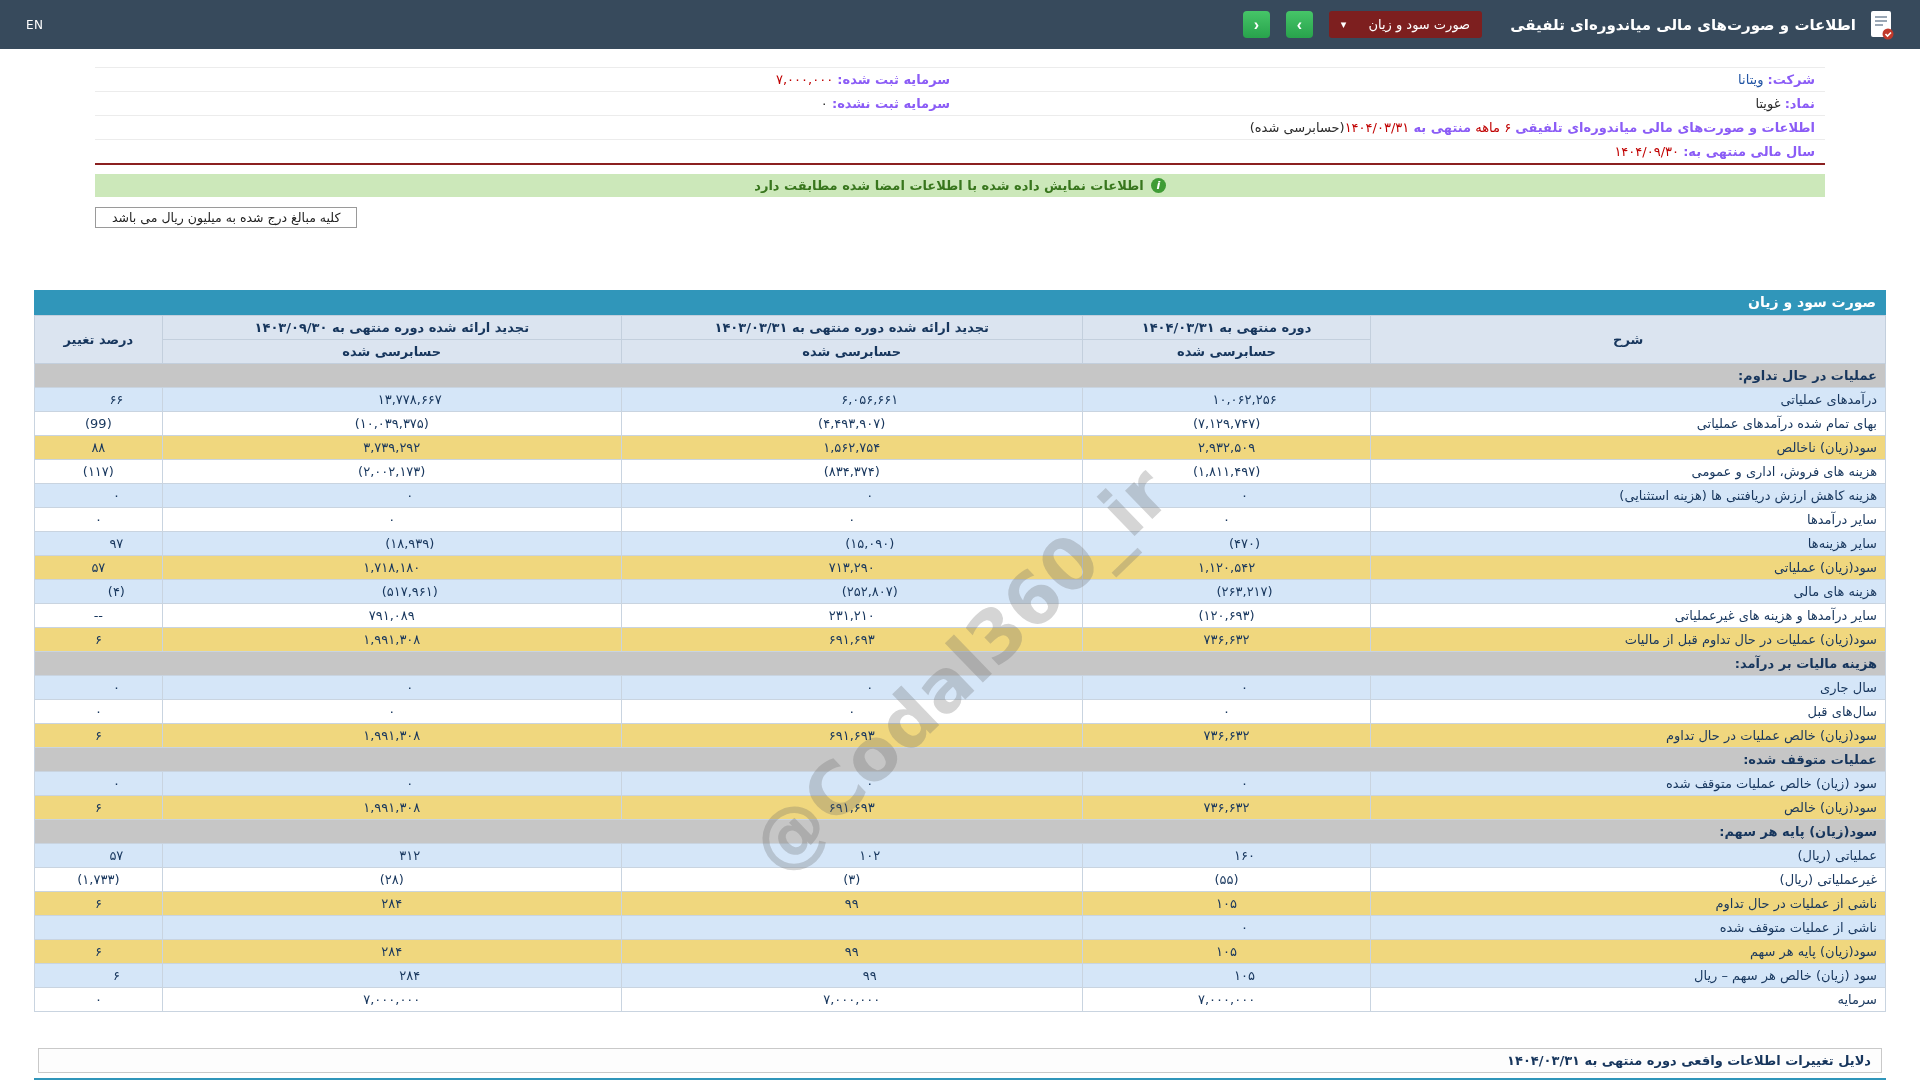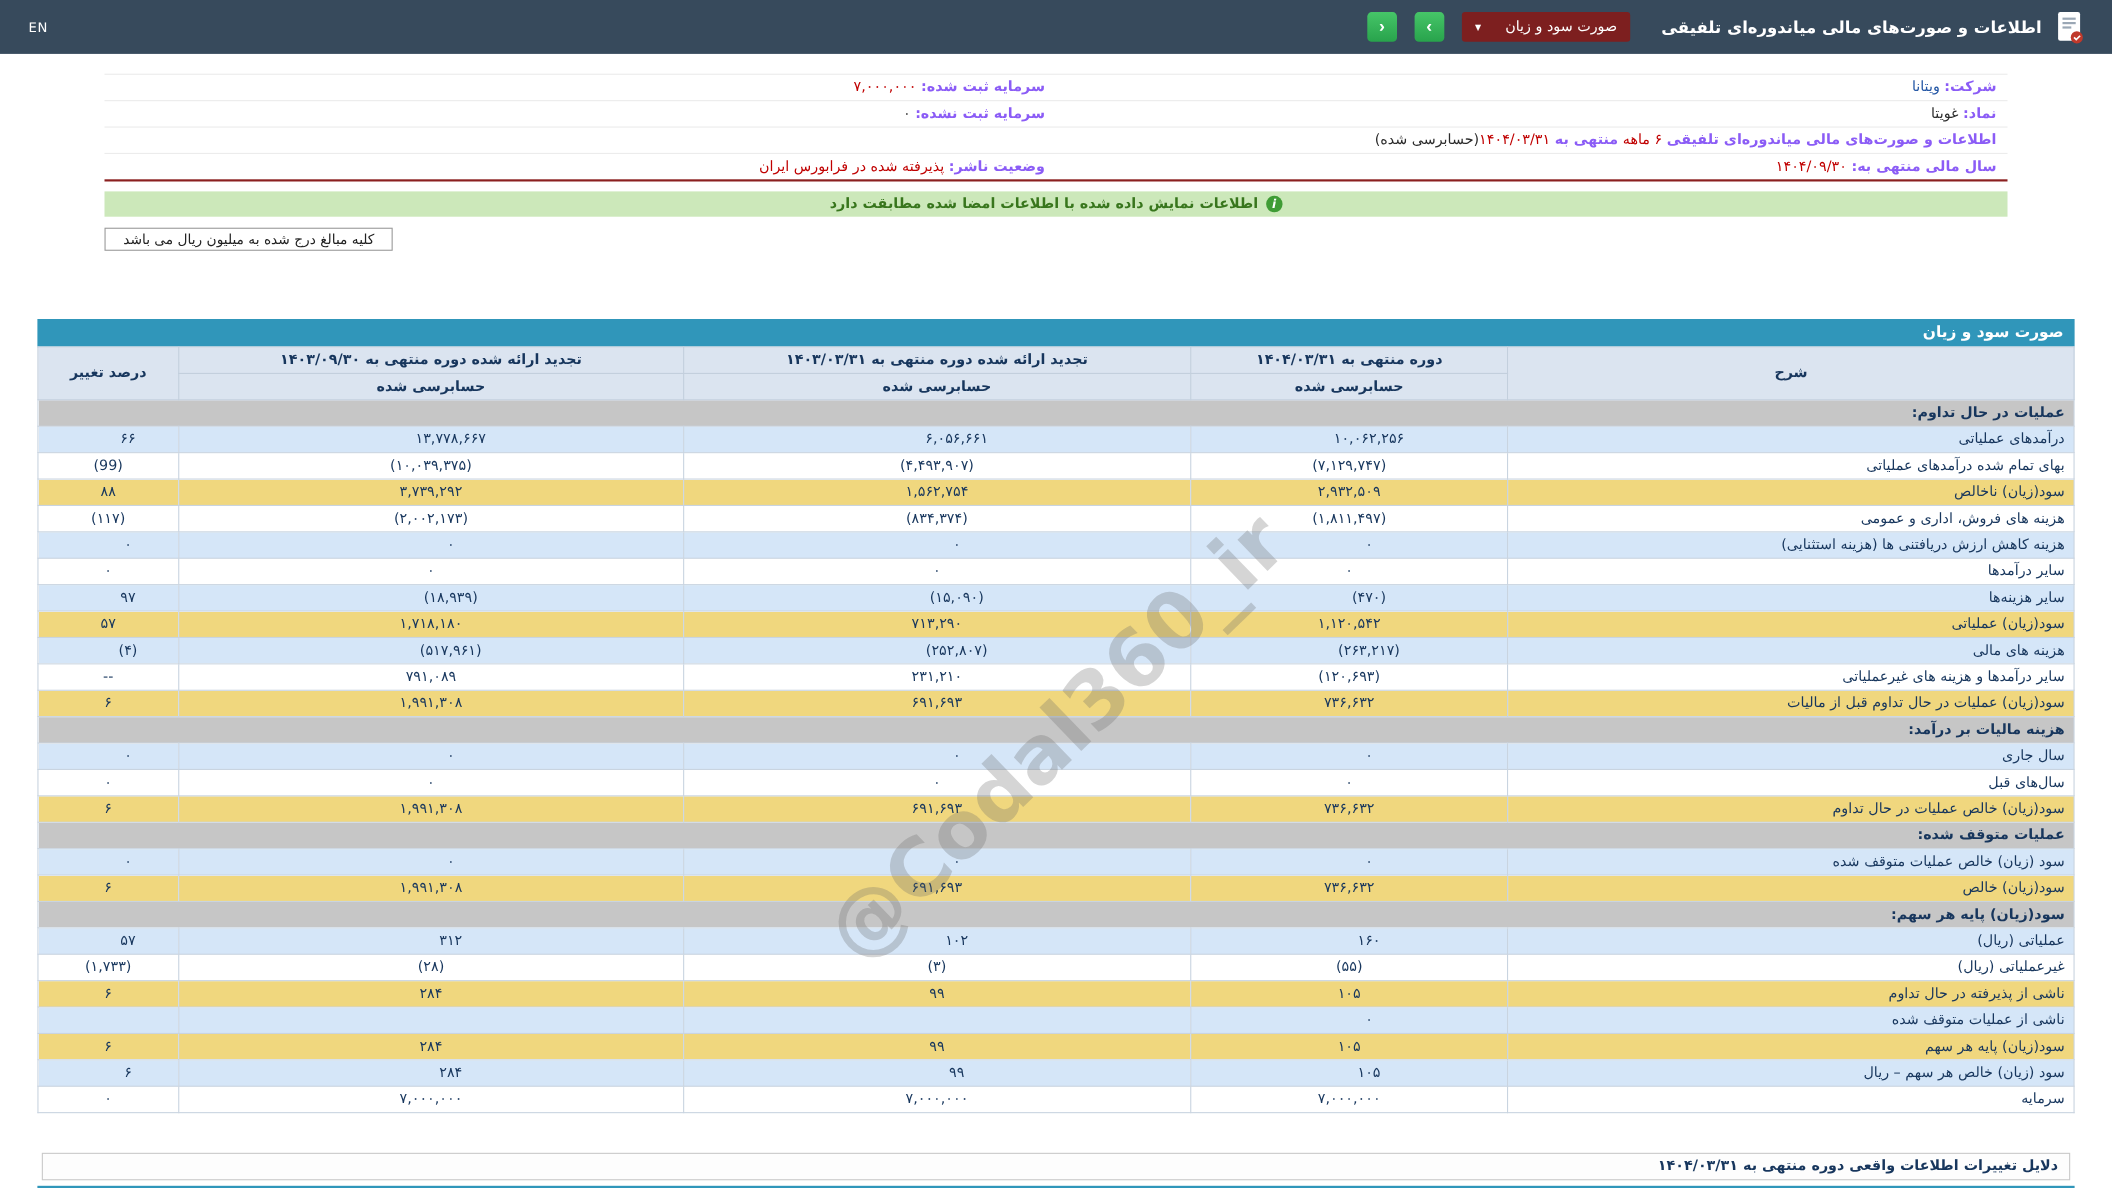--- a/index.html
+++ b/index.html
@@ -115,24 +115,20 @@
       <span class="lbl">اطلاعات و صورت‌های مالی میاندوره‌ای تلفیقی</span>
       <span class="val-red">۶ ماهه</span>
       <span class="lbl">منتهی به</span>
       <span class="val-red">۱۴۰۴/۰۳/۳۱</span><span class="val-dark">(حسابرسی شده)</span>
     </div>
   </div>
   <div class="info-row">
     <div class="info-cell">
       <span class="lbl">سال مالی منتهی به:</span>
       <span class="val-red">۱۴۰۴/۰۹/۳۰</span>
-    </div>
-    <div class="info-cell">
-      <span class="lbl">وضعیت ناشر:</span>
-      <span class="val-red">پذیرفته شده در فرابورس ایران</span>
     </div>
   </div>
 </div>
 
 <div class="notice">
   <span class="info-icon">i</span>
   <span>اطلاعات نمایش داده شده با اطلاعات امضا شده مطابقت دارد</span>
 </div>
 
 <div class="unit-note">
@@ -296,21 +292,21 @@
           <td class="cell num">۵۷</td>
         </tr>
         <tr class="bg-white">
           <td class="cell label">غیرعملیاتی (ریال)</td>
           <td class="cell num neg">(۵۵)</td>
           <td class="cell num neg">(۳)</td>
           <td class="cell num neg">(۲۸)</td>
           <td class="cell num neg">(۱,۷۳۳)</td>
         </tr>
         <tr class="bg-yellow">
-          <td class="cell label">ناشی از پذیرفته در حال تداوم</td>
+          <td class="cell label">ناشی از عملیات در حال تداوم</td>
           <td class="cell num">۱۰۵</td>
           <td class="cell num">۹۹</td>
           <td class="cell num">۲۸۴</td>
           <td class="cell num">۶</td>
         </tr>
         <tr class="bg-blue">
           <td class="cell label">ناشی از عملیات متوقف شده</td>
           <td class="cell num">۰</td>
           <td class="cell num"></td>
           <td class="cell num"></td>

